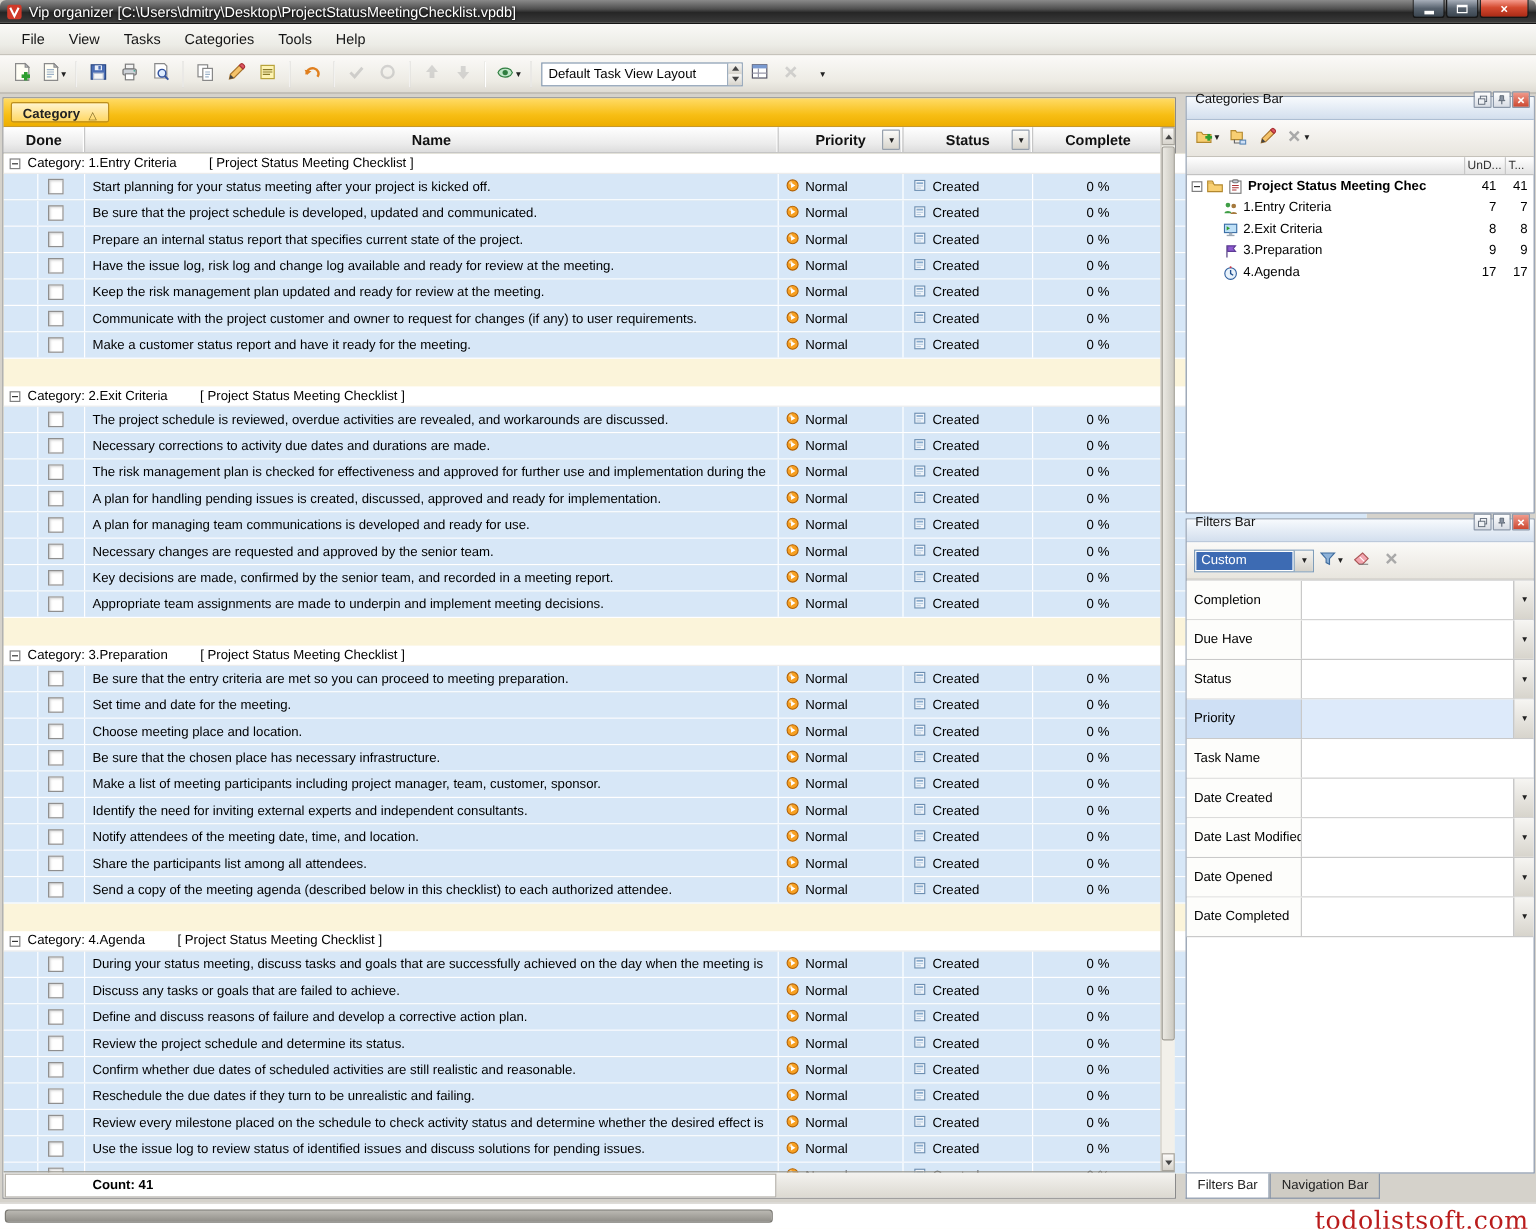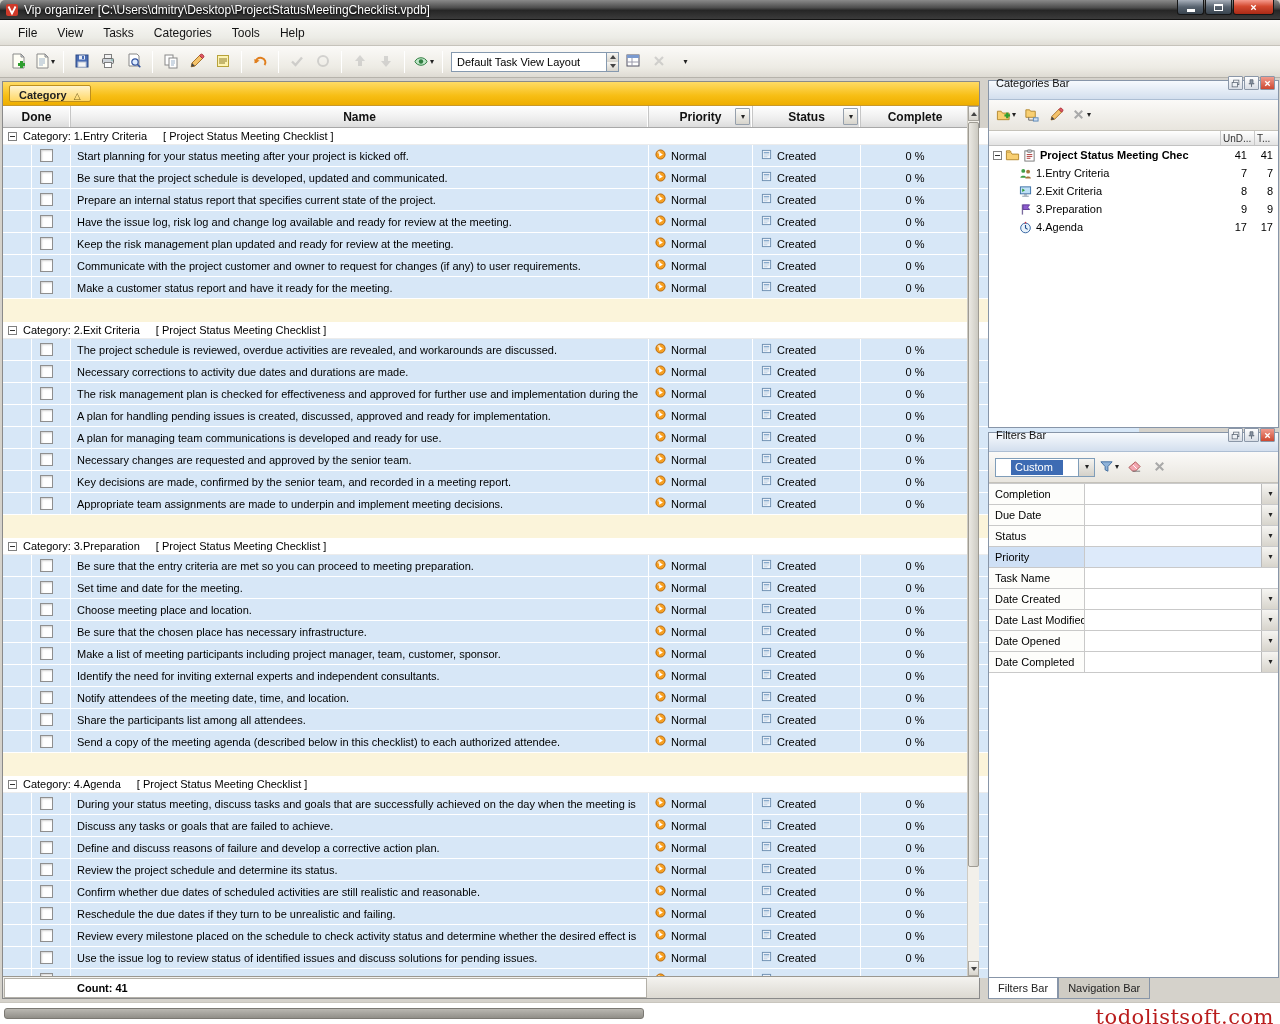--- a/index.html
+++ b/index.html
@@ -56,21 +56,21 @@
   .hcell{display:flex;align-items:center;justify-content:center;font-size:12px;font-weight:700;color:#111;
     border-right:1px solid #c6c6c6;box-shadow:inset -1px 0 0 #fff;position:relative;height:100%}
   .w-done{width:68px}.w-name{width:578px}.w-pri{width:104px}.w-sta{width:108px}.w-com{width:108px;border-right:none;box-shadow:none}
   .filter-btn{position:absolute;right:2px;top:2px;width:15px;height:17px;border:1px solid #96a0ac;
     background:linear-gradient(#fcfcfa,#d7d4cc);display:flex;align-items:center;justify-content:center;border-radius:1px}
 
   .rows{position:absolute;top:46px;left:0;width:1136px;height:850px;overflow:hidden;background:#fbf4da}
   .cat-row{height:17px;background:#fff;display:flex;align-items:center;font-size:11px;color:#000;border-bottom:1px solid #ececec}
   .expander{width:9px;height:9px;border:1px solid #808080;background:#fff;margin:0 6px 0 5px;position:relative;flex:0 0 auto}
   .expander::after{content:"";position:absolute;left:1px;right:1px;top:3px;height:1px;background:#333}
-  .cat-suffix{margin-left:16px}
+  .cat-suffix{margin-left:27px}
   .task-row{height:22px;display:flex;background:#d7e7f7;border-bottom:1px solid #fff}
   .cell{display:flex;align-items:center;border-right:1px solid #fff;height:100%;overflow:hidden}
   .c-done{width:68px;position:relative}
   .c-done::after{content:"";position:absolute;left:28px;top:0;bottom:0;width:1px;background:#fff}
   .checkbox{width:13px;height:13px;background:#fff;border:1px solid #8f8f8f;box-shadow:inset 1px 1px 2px rgba(0,0,0,.18);margin-left:37px}
   .c-name{width:578px;padding-left:6px;white-space:nowrap}
   .c-pri{width:104px;padding-left:6px;gap:5px}
   .c-sta{width:108px;padding-left:8px;gap:5px}
   .c-com{width:108px;justify-content:center;border-right:none}
   .cell svg{width:11px;height:11px;flex:0 0 auto}
@@ -112,26 +112,26 @@
   .tree-row{height:18px;display:flex;align-items:center;font-size:11px}
   .tree-row .expander{margin:0 3px 0 4px}
   .tree-row .ic-folder{width:15px;height:15px;margin-right:3px;flex:0 0 auto}
   .tree-row .ic-type{width:13px;height:13px;margin-right:4px;flex:0 0 auto}
   .tree-row.child{padding-left:30px}
   .tree-label{flex:1;white-space:nowrap;overflow:hidden}
   .tree-label.bold{font-weight:700}
   .num{width:26px;text-align:right;font-weight:400;padding-right:5px;flex:0 0 auto}
 
   .fil-combo{width:100px;height:19px;border:1px solid #7f9db9;background:#fff;display:flex;align-items:center}
-  .fil-combo .sel{flex:1;height:15px;margin:15px;background:#3d6bb3;color:#fff;display:flex;align-items:center;padding-left:4px;font-size:11px;white-space:nowrap;overflow:hidden}
+  .fil-combo .sel{flex:1;height:15px;margin:1px;background:#3d6bb3;color:#fff;display:flex;align-items:center;padding-left:4px;font-size:11px;white-space:nowrap;overflow:hidden}
   .cbtn{width:16px;height:17px;border-left:1px solid #7f9db9;background:linear-gradient(#f5f4f1,#d4d1c9);
     display:flex;align-items:center;justify-content:center;flex:0 0 auto}
 
   .fil-rows{border-top:1px solid #cacaca}
-  .fil-row{height:21px;display:flex;border-bottom:1px solid #c9c9c9;background:#fff}
+  .fil-row{height:33px;display:flex;border-bottom:1px solid #c9c9c9;background:#fff}
   .fil-label{width:96px;border-right:1px solid #c9c9c9;display:flex;align-items:center;padding-left:6px;
     background:#fdfdfb;white-space:nowrap;overflow:hidden}
   .fil-value{flex:1}
   .fil-dd{width:17px;border-left:1px solid #bbb;background:linear-gradient(#f6f5f2,#d7d4cc);
     display:flex;align-items:center;justify-content:center}
   .fil-row.selected .fil-label{background:#cfe0f5}
   .fil-row.selected .fil-value{background:#ddeafa}
 
   .tabs{position:absolute;left:988px;top:978px;height:21px;display:flex}
   .tab{height:21px;padding:0 9px;display:flex;align-items:center;font-size:11px;
@@ -1472,21 +1472,21 @@
       </div>
     <div class="fil-rows">
         <div class="fil-row">
           <div class="fil-label">Completion</div>
           <div class="fil-value"></div>
           <div class="fil-dd">
             <span class="dd">▾</span>
           </div>
         </div>
         <div class="fil-row">
-          <div class="fil-label">Due Date</div>
+          <div class="fil-label">Due Have</div>
           <div class="fil-value"></div>
           <div class="fil-dd">
             <span class="dd">▾</span>
           </div>
         </div>
         <div class="fil-row">
           <div class="fil-label">Status</div>
           <div class="fil-value"></div>
           <div class="fil-dd">
             <span class="dd">▾</span>

